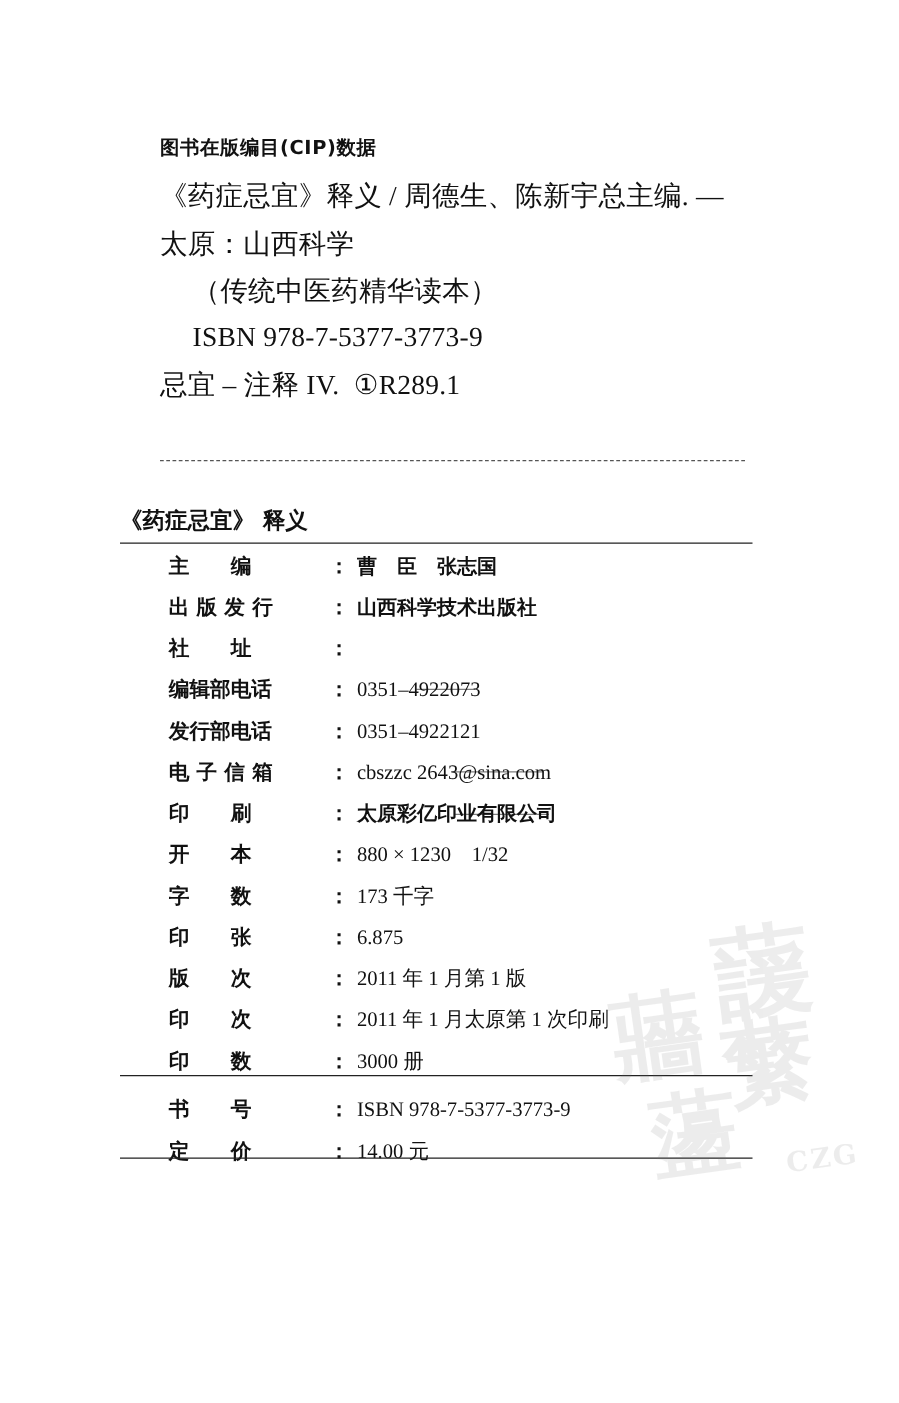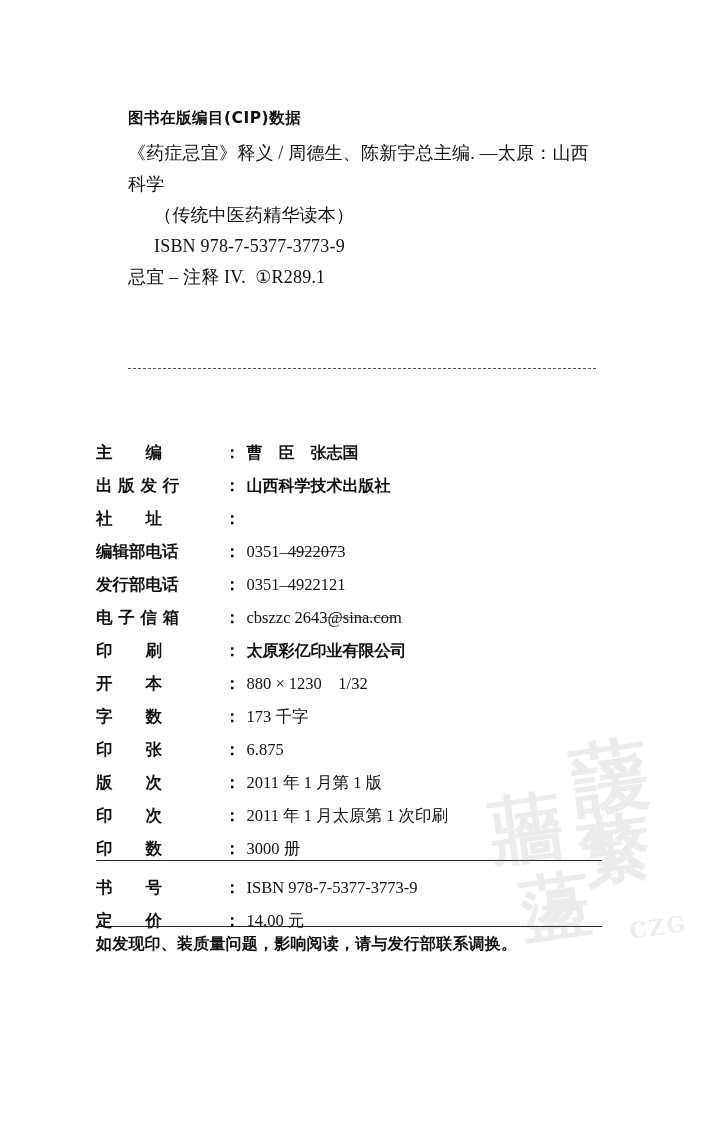--- a/index.html
+++ b/index.html
@@ -47,21 +47,21 @@
     width: 470px;
   }
   .cip-title {
     font-family: "DejaVu Sans", "Liberation Sans", sans-serif;
     font-weight: 700;
     font-size: 15.5px;
     letter-spacing: 0.5px;
     margin-bottom: 9px;
   }
   .cip-line {
-    font-size: 18px;
+    font-size: 22px;
     line-height: 1.72;
     letter-spacing: 0.2px;
     white-space: pre-wrap;
   }
   .cip-line.indent { text-indent: 26px; }
   .cip-line.indent2 { text-indent: 34px; }
 
   .dashed-rule {
     position: absolute;
     left: 128px;
@@ -96,20 +96,21 @@
     font-size: 16.5px;
   }
   .cp-label {
     font-family: "DejaVu Sans", "Liberation Sans", sans-serif;
     font-weight: 700;
     width: 128px;
     display: flex;
     justify-content: space-between;
     flex: 0 0 128px;
     letter-spacing: 0;
+    margin-left: 39px;
   }
   .cp-colon {
     font-family: "DejaVu Sans", "Liberation Sans", sans-serif;
     font-weight: 700;
     margin: 0 2px 0 0;
   }
   .cp-value {
     font-family: "Liberation Serif", "DejaVu Serif", serif;
     font-size: 16.5px;
     padding-left: 4px;
@@ -160,20 +161,21 @@
   <div class="cip-block">
     <div class="cip-title">图书在版编目(CIP)数据</div>
     <div class="cip-line">《药症忌宜》释义 / 周德生、陈新宇总主编. —太原：山西科学</div>
     <div class="cip-line indent">（传统中医药精华读本）</div>
     <div class="cip-line indent">ISBN 978-7-5377-3773-9</div>
     <div class="cip-line">忌宜 – 注释 IV.  ①R289.1</div>
   </div>
 
   <div class="dashed-rule"></div>
 
+  <div class="title-row">《药症忌宜》 释义</div>
 
   <div class="colophon">
 
     <div class="cp-row">
       <div class="cp-label">主　　编</div>
       <div class="cp-colon">：</div>
       <div class="cp-value sans">曹　臣　张志国</div>
     </div>
 
     <div class="cp-row">
@@ -257,21 +259,20 @@
       <div class="cp-label">定　　价</div>
       <div class="cp-colon">：</div>
       <div class="cp-value">14.00 元</div>
     </div>
 
   </div>
 
   <div class="sep-line" style="top:860px;"></div>
   <div class="sep-line" style="top:926px;"></div>
 
-  <div class="footer-note">如发现印、装质量问题，影响阅读，请与发行部联系调换。</div>
 
   <div class="watermark">
     <div class="wm-ch" style="left:110px; top:0px; font-size:78px;">蘐</div>
     <div class="wm-ch" style="left:28px; top:54px; font-size:74px;">蘠</div>
     <div class="wm-ch" style="left:118px; top:76px; font-size:72px;">蘩</div>
     <div class="wm-ch" style="left:60px; top:134px; font-size:70px;">蘯</div>
     <div class="wm-ch" style="left:168px; top:188px; font-size:22px; letter-spacing:2px;">CZG</div>
   </div>
 
 </div>

